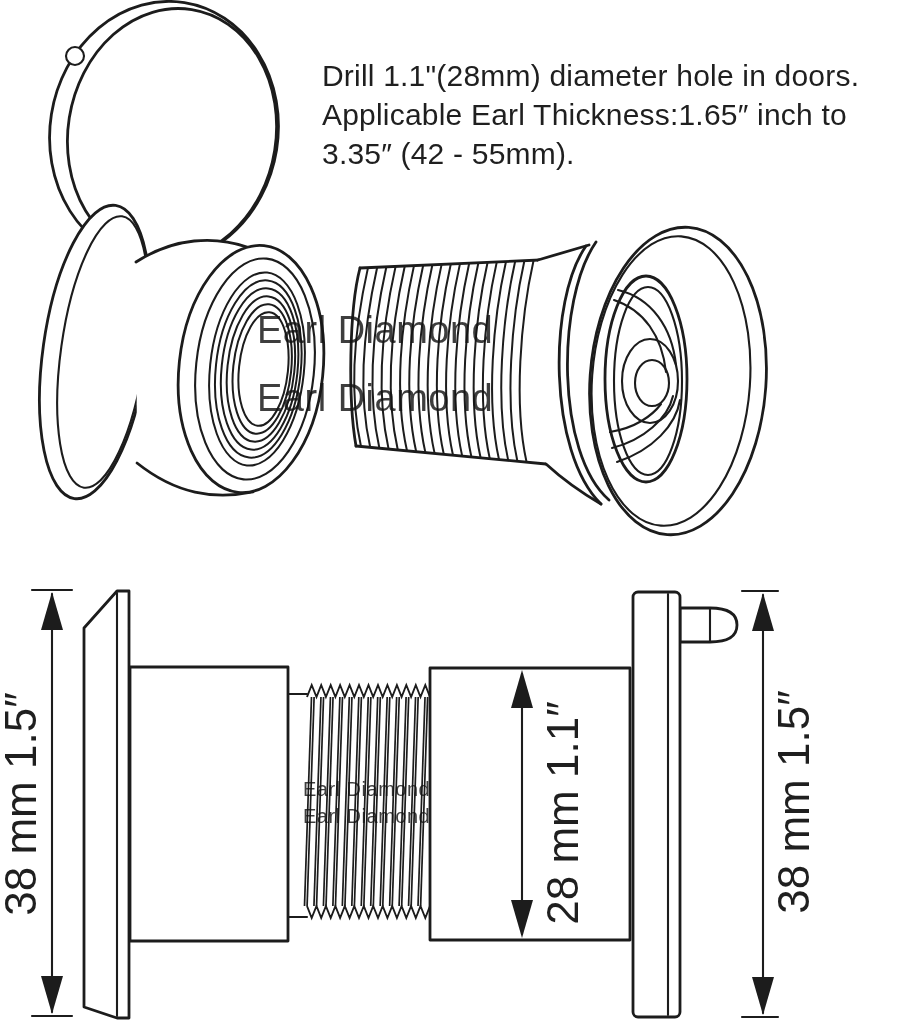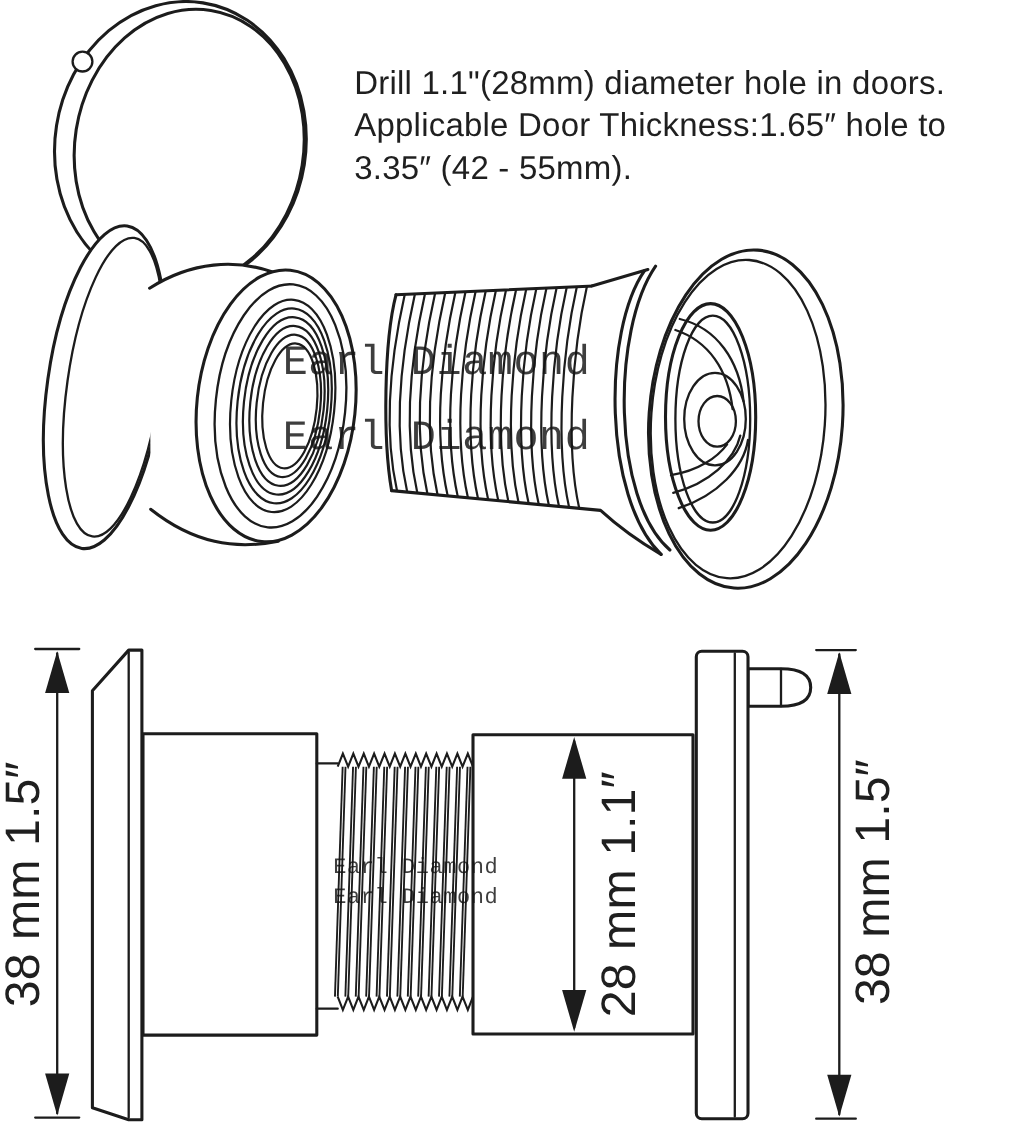--- a/index.html
+++ b/index.html
@@ -13,21 +13,20 @@
   .whitefill{fill:#fff;}
   .solid{fill:var(--line,#1c1c1c);stroke:none;}
   .note-text{
     position:absolute;left:322px;top:56px;width:600px;
     font-size:30px;line-height:39px;color:var(--text,#1f1f1f);
     letter-spacing:0.2px;white-space:nowrap;
   }
   .watermark{
     position:absolute;color:var(--wm,#141414);opacity:.82;white-space:nowrap;
     letter-spacing:0.5px;
-    font-family:Liberation Mono, monospace;
   }
   .wm-top{font-size:38px;}
   .wm-bottom{font-size:20px;}
   .dim-label{
     position:absolute;width:280px;height:48px;display:flex;align-items:center;justify-content:center;
     font-size:44px;color:var(--text,#1f1f1f);transform:rotate(-90deg);white-space:nowrap;
   }
 </style>
 </head>
 <body>
@@ -178,21 +177,21 @@
         <line class="stroke-thin" x1="742" y1="1017" x2="778" y2="1017"></line>
         <line class="stroke-thin" x1="763" y1="595" x2="763" y2="1013"></line>
         <polygon class="solid" points="763,593 752,631 774,631"></polygon>
         <polygon class="solid" points="763,1015 752,977 774,977"></polygon>
       </g>
     </g>
   </svg>
 
   <div class="note-text">
     <div>Drill 1.1"(28mm) diameter hole in doors.</div>
-    <div>Applicable Door Thickness:1.65″ hole to</div>
+    <div>Applicable Earl Thickness:1.65″ inch to</div>
     <div>3.35″ (42 - 55mm).</div>
   </div>
 
   <div class="watermark wm-top" style="left:257px;top:309px;">Earl Diamond</div>
   <div class="watermark wm-top" style="left:257px;top:377px;">Earl Diamond</div>
   <div class="watermark wm-bottom" style="left:303px;top:778px;">Earl Diamond</div>
   <div class="watermark wm-bottom" style="left:303px;top:805px;">Earl Diamond</div>
 
   <div class="dim-label" style="left:-119px;top:780px;">38 mm 1.5″</div>
   <div class="dim-label" style="left:423px;top:789px;">28 mm 1.1″</div>

